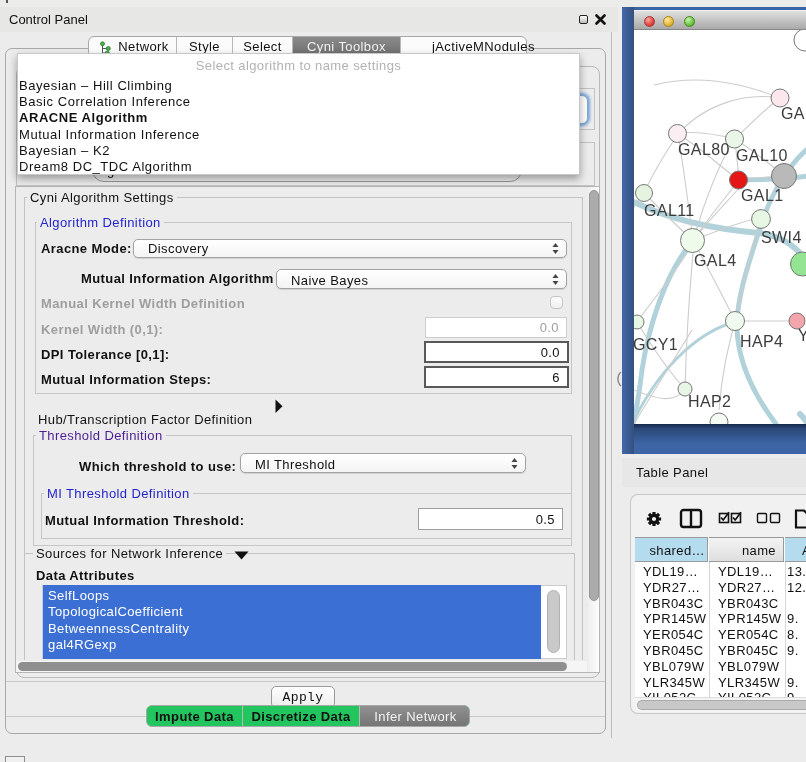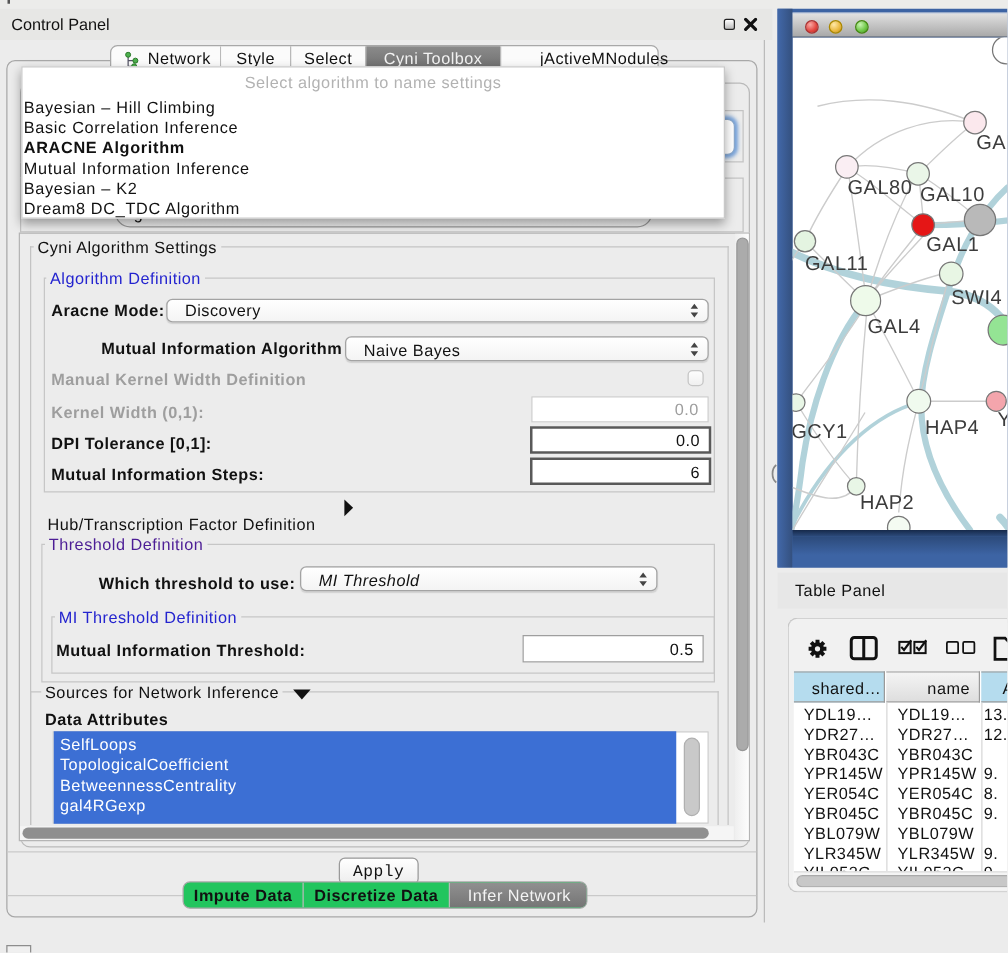--- a/index.html
+++ b/index.html
@@ -94,21 +94,21 @@
 
 <div class="abs" style="left:38px;top:376px;margin-top:36px;">Hub/Transcription Factor Definition</div>
 <svg class="abs" style="left:275px;top:399px;" width="8" height="15" viewBox="0 0 8 15">
     <path d="M0.5 0.5 L7.5 7.2 L0.5 14 Z" fill="#111"></path>
   </svg>
 
 <div class="abs" style="left:33px;top:435px;width:539px;height:111px;border:1px solid #c6c6c6;"></div>
 <div class="gtitle" style="left:36px;top:429px;color:#4c1d95;">Threshold Definition</div>
 
 <div class="abs bold" style="left:79px;top:459px;">Which threshold to use:</div>
-<div class="combo" style="left:240px;top:453px;width:286px;height:20px;font-style:italic;">
+<div class="combo" style="left:240px;top:453px;width:286px;height:20px;">
   <span class="ct">MI Threshold</span>
   <svg class="carr" viewBox="0 0 9 13">
       <path d="M4.5 1 L7.5 5 H1.5 Z M4.5 12 L1.5 8 H7.5 Z" fill="#444"></path>
     </svg>
 </div>
 
 <div class="abs" style="left:41px;top:493px;width:531px;height:46px;border:1px solid #c6c6c6;"></div>
 <div class="gtitle" style="left:44px;top:487px;color:#2424cf;">MI Threshold Definition</div>
 
 <div class="abs bold" style="left:45px;top:513px;">Mutual Information Threshold:</div>

